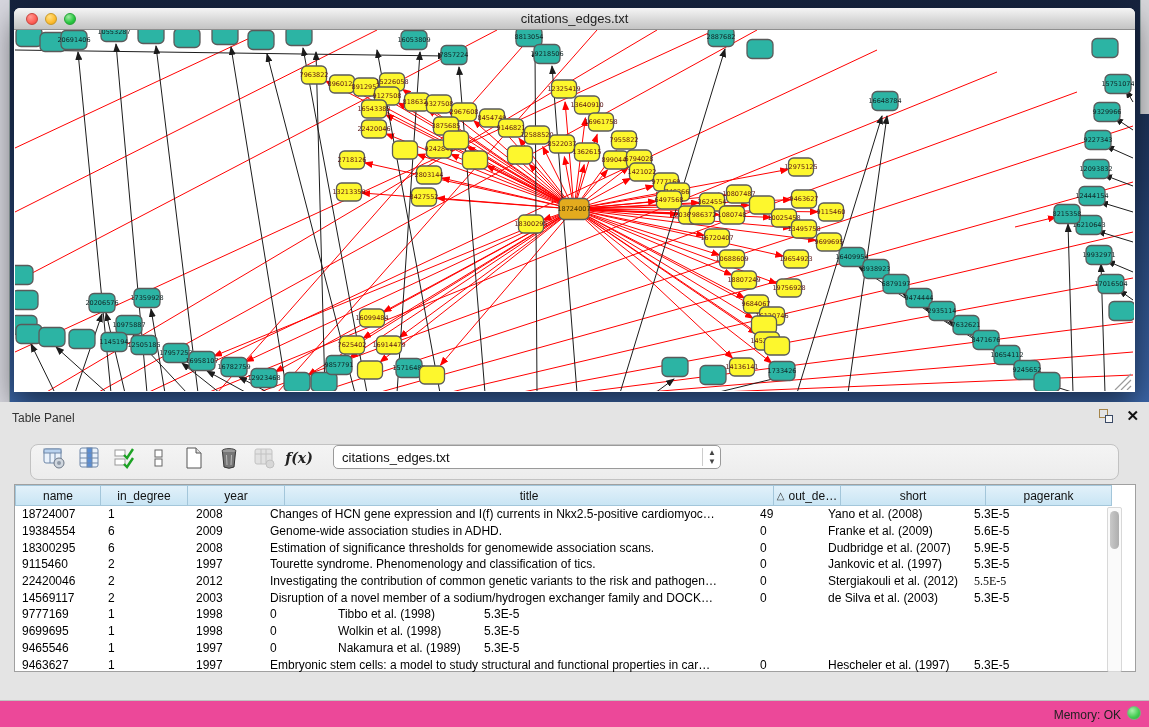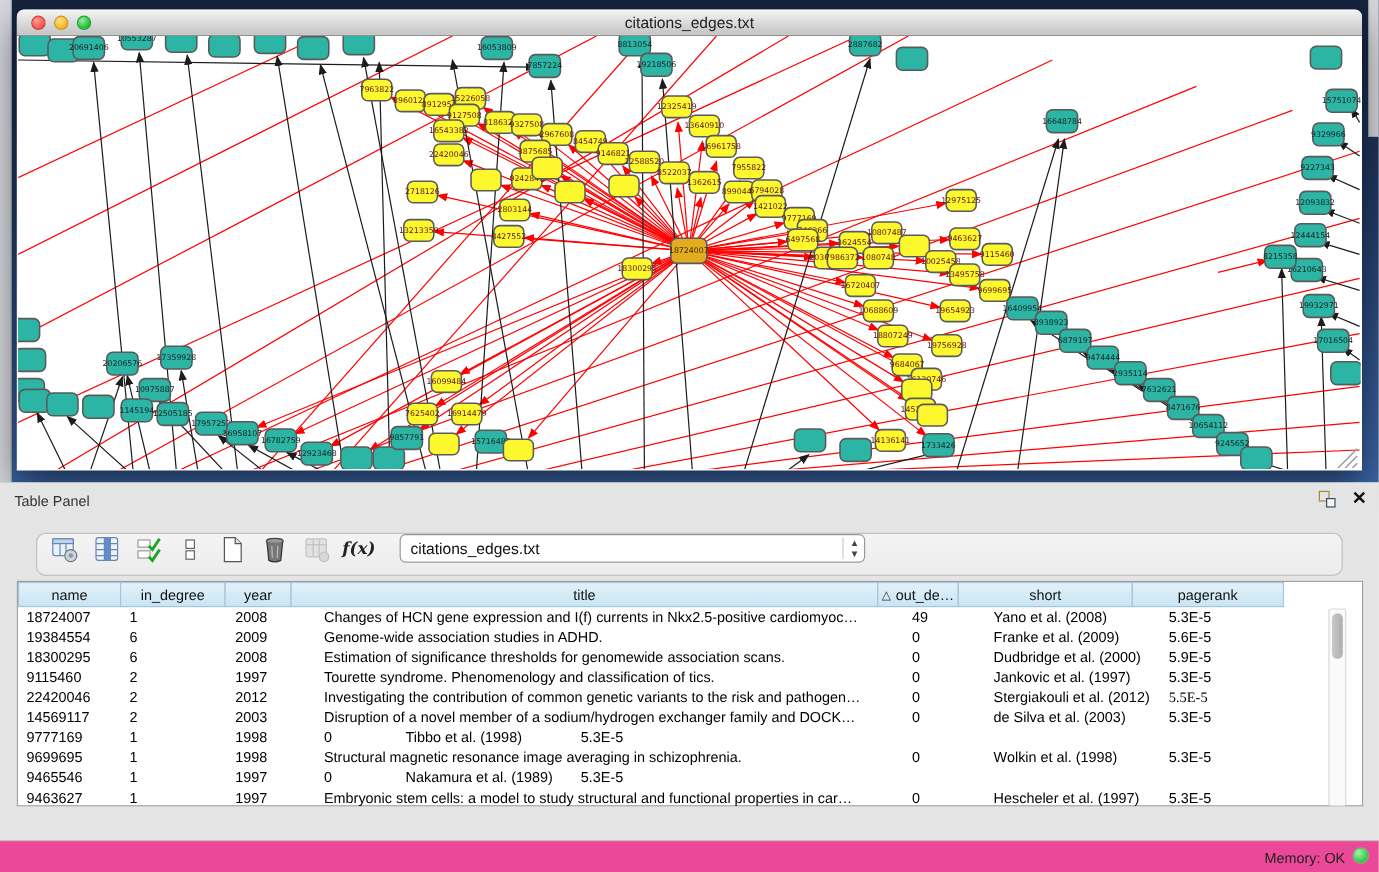--- a/index.html
+++ b/index.html
@@ -544,21 +544,21 @@
     </div>
 
     <div class="tablewrap">
       <div class="thead" id="thead">
           <div class="th" style="width: 86px;">
             <span>name</span>
           </div>
           <div class="th" style="width: 88px;">
             <span>in_degree</span>
           </div>
-          <div class="th" style="width: 56px;">
+          <div class="th" style="width: 98px;">
             <span>year</span>
           </div>
           <div class="th" style="width: 490px;">
             <span>title</span>
           </div>
           <div class="th" style="width: 68px;">
             <span class="sort-tri">△</span>
             <span>out_de…</span>
           </div>
           <div class="th" style="width: 146px;">
@@ -586,21 +586,21 @@
             <div class="td" style="width: 68px;">0</div>
             <div class="td" style="width: 146px;">Franke et al. (2009)</div>
             <div class="td" style="width: 127px;">5.6E-5</div>
           </div>
           <div class="tr">
             <div class="td" style="width: 86px;">18300295</div>
             <div class="td" style="width: 88px;">6</div>
             <div class="td" style="width: 74px;">2008</div>
             <div class="td" style="width: 490px;">Estimation of significance thresholds for genomewide association scans.</div>
             <div class="td" style="width: 68px;">0</div>
-            <div class="td" style="width: 146px;">Dudbridge et al. (2000)</div>
+            <div class="td" style="width: 146px;">Dudbridge et al. (2007)</div>
             <div class="td" style="width: 127px;">5.9E-5</div>
           </div>
           <div class="tr">
             <div class="td" style="width: 86px;">9115460</div>
             <div class="td" style="width: 88px;">2</div>
             <div class="td" style="width: 74px;">1997</div>
             <div class="td" style="width: 490px;">Tourette syndrome. Phenomenology and classification of tics.</div>
             <div class="td" style="width: 68px;">0</div>
             <div class="td" style="width: 146px;">Jankovic et al. (1997)</div>
             <div class="td" style="width: 127px;">5.3E-5</div>
@@ -628,21 +628,20 @@
             <div class="td" style="width: 88px;">1</div>
             <div class="td" style="width: 74px;">1998</div>
             <div class="td" style="width: 68px;">0</div>
             <div class="td" style="width: 146px;">Tibbo et al. (1998)</div>
             <div class="td" style="width: 127px;">5.3E-5</div>
           </div>
           <div class="tr">
             <div class="td" style="width: 86px;">9699695</div>
             <div class="td" style="width: 88px;">1</div>
             <div class="td" style="width: 74px;">1998</div>
-            <div class="td" style="width: 490px;">Structural magnetic resonance image averaging in schizophrenia.</div>
             <div class="td" style="width: 68px;">0</div>
             <div class="td" style="width: 146px;">Wolkin et al. (1998)</div>
             <div class="td" style="width: 127px;">5.3E-5</div>
           </div>
           <div class="tr">
             <div class="td" style="width: 86px;">9465546</div>
             <div class="td" style="width: 88px;">1</div>
             <div class="td" style="width: 74px;">1997</div>
             <div class="td" style="width: 68px;">0</div>
             <div class="td" style="width: 146px;">Nakamura et al. (1989)</div>

